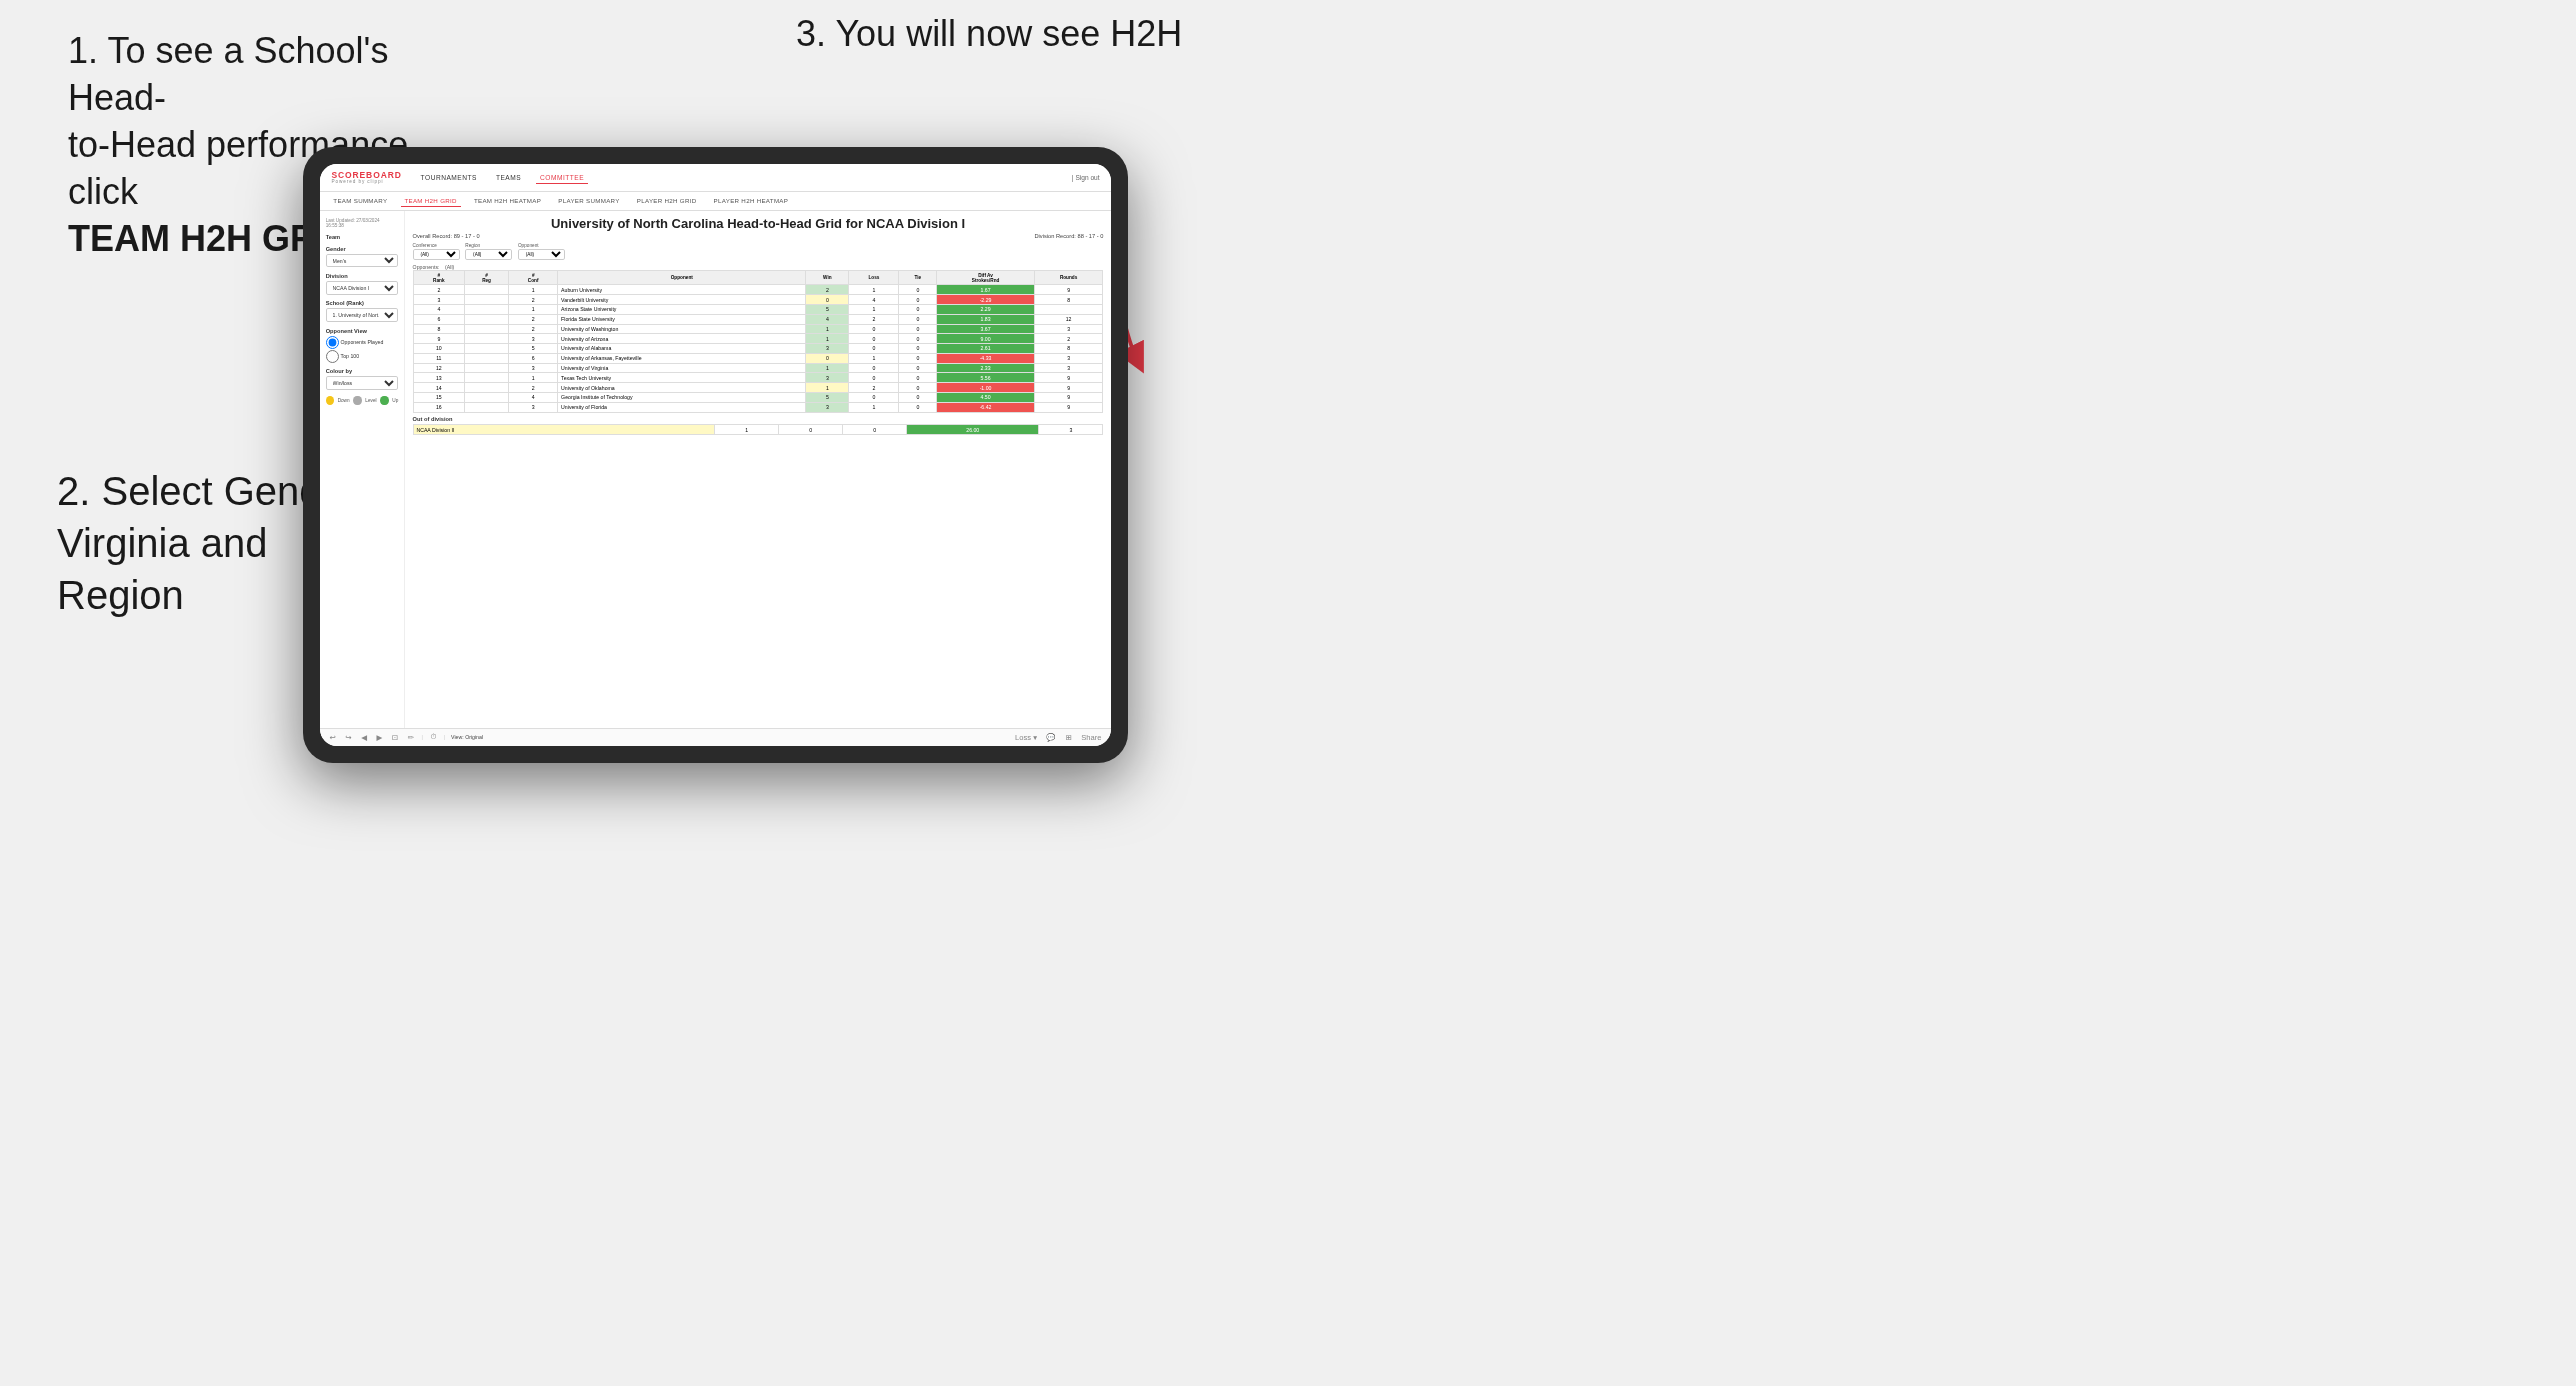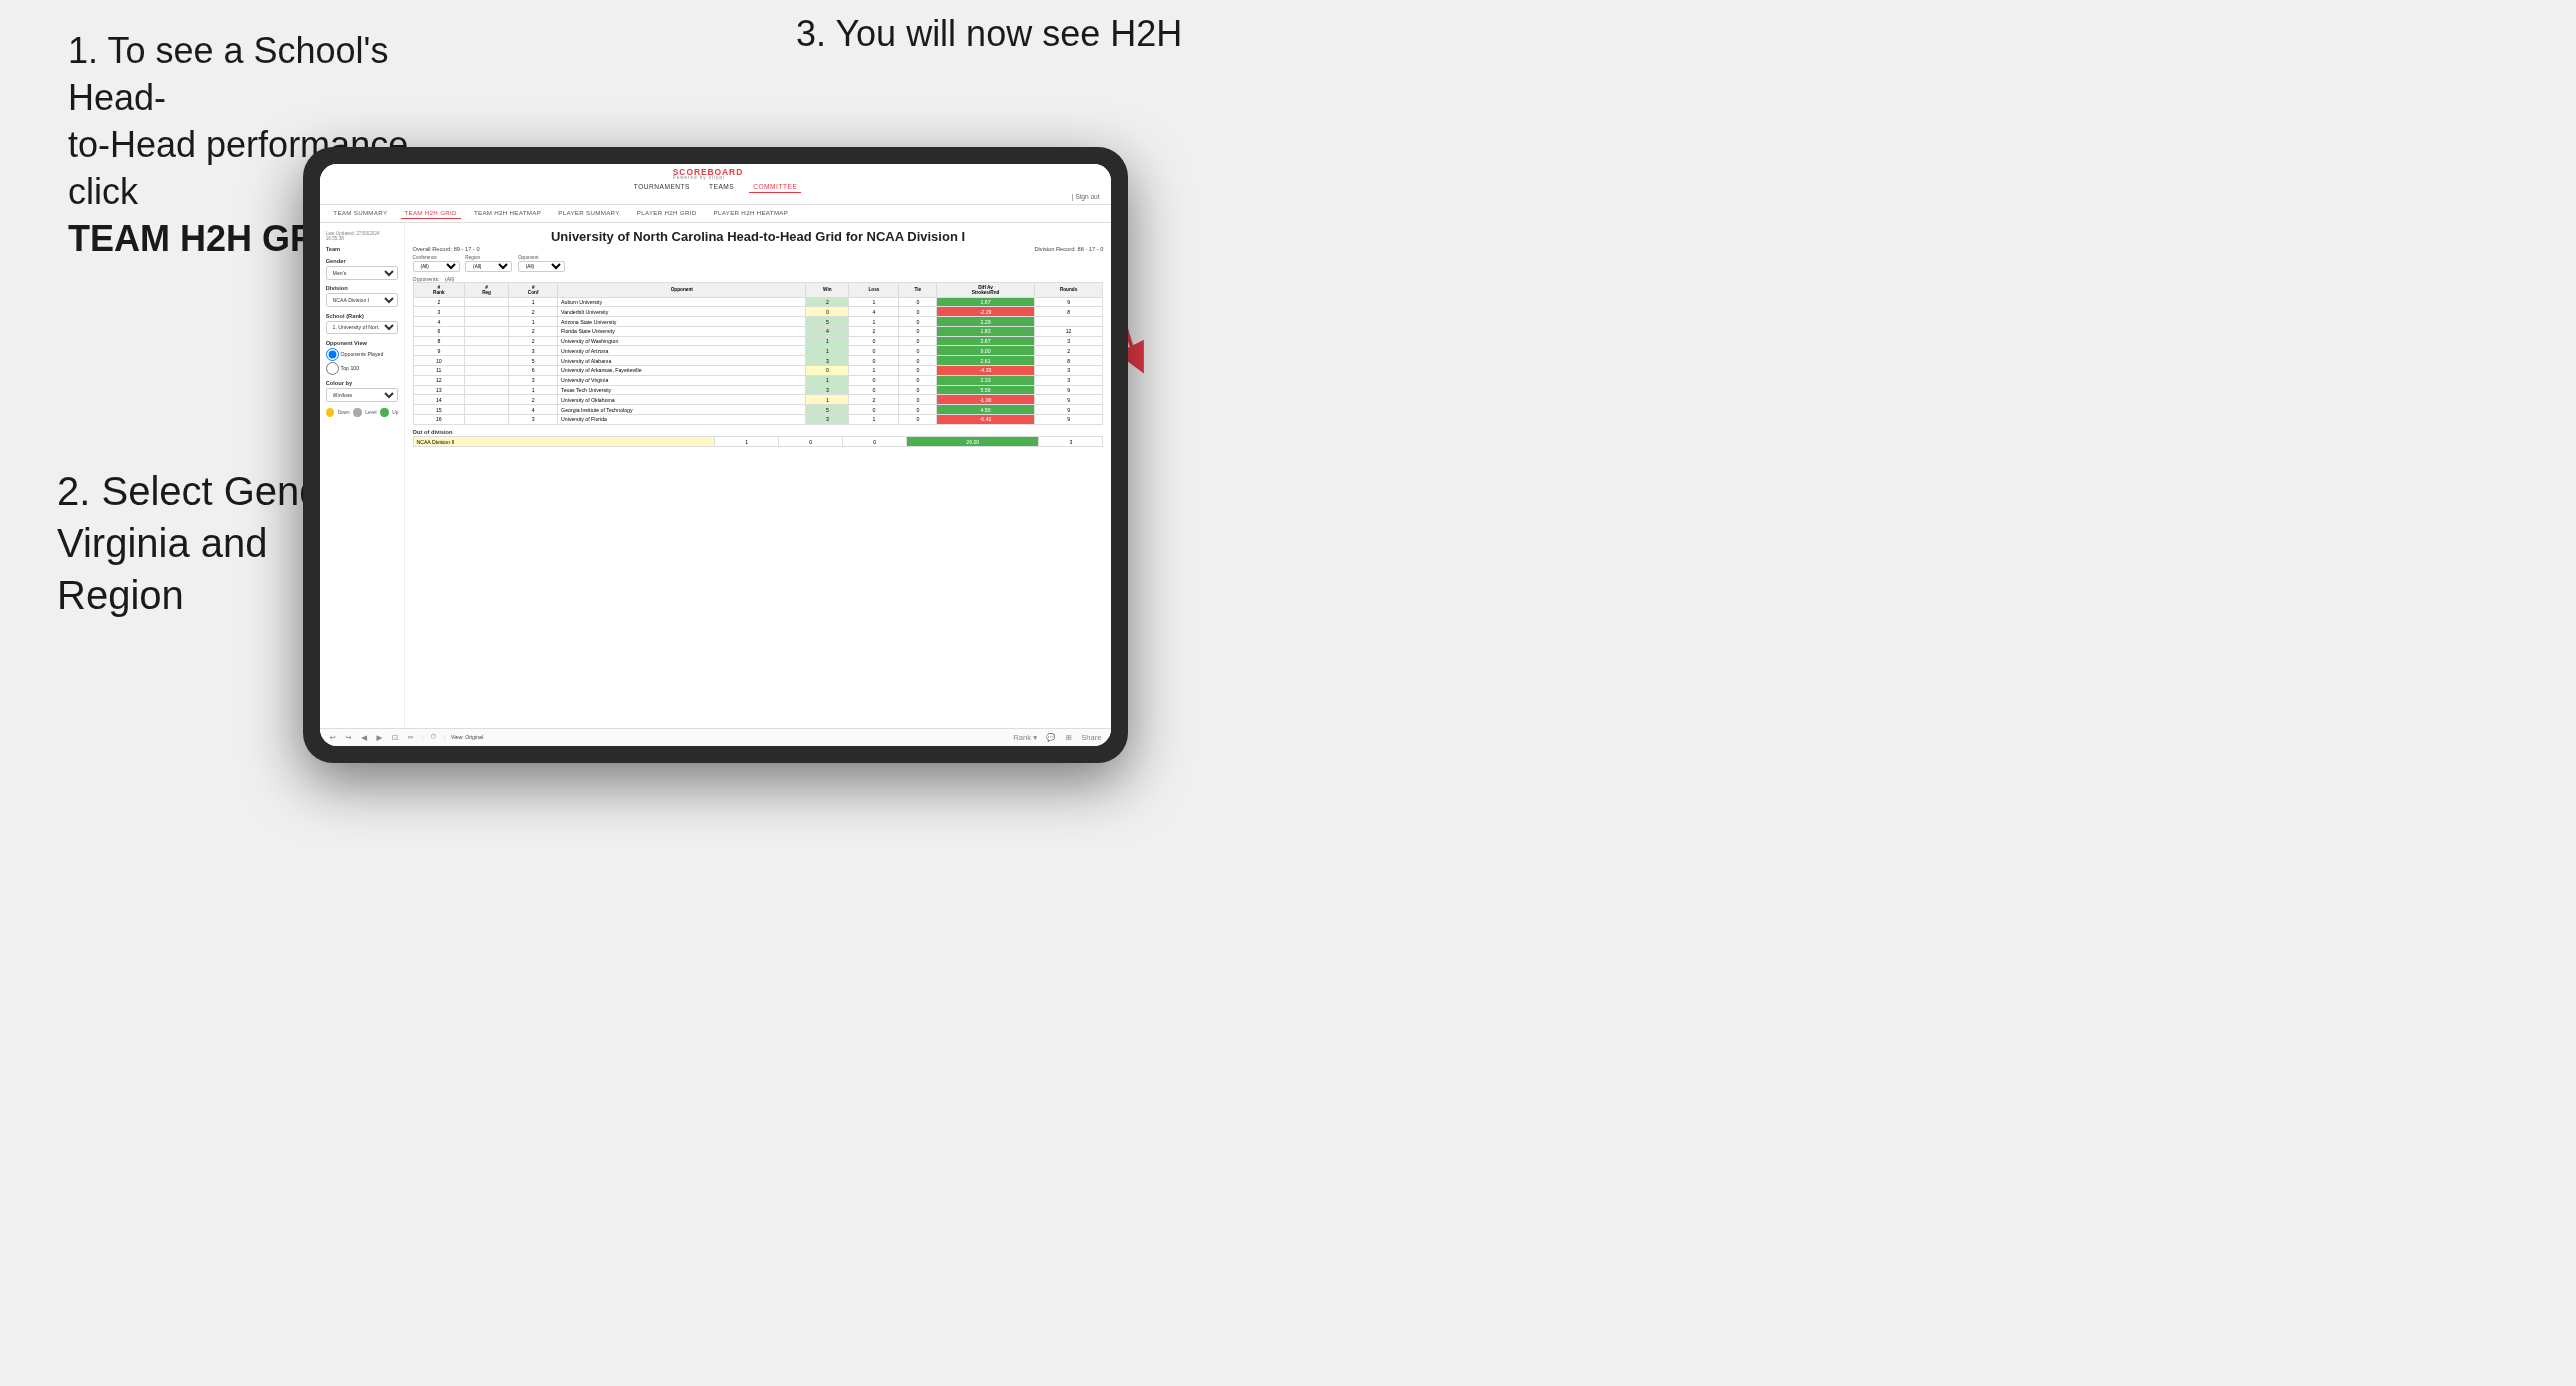--- a/index.html
+++ b/index.html
@@ -55,21 +55,20 @@
     }
 
     
     .nav-bar {
       display: flex;
       align-items: center;
       padding: 3.8px 11.4px;
       border-bottom: 0.9px solid #ddd;
       background: #fff;
       min-height: 28.4px;
-      flex-direction: column;
     }
     .logo {
       font-size: 8.5px;
       font-weight: 900;
       color: #e63946;
       letter-spacing: 0.9px;
       margin-right: 15px;
       line-height: 1;
     }
     .logo-sub { font-size: 4.7px; color: #888; font-weight: normal; display: block; }
@@ -553,21 +552,21 @@
       <span class="toolbar-btn">↪</span>
       <span class="toolbar-btn">◀</span>
       <span class="toolbar-btn">▶</span>
       <span class="toolbar-btn">⊡</span>
       <span class="toolbar-btn">✏</span>
       <span class="toolbar-sep">|</span>
       <span class="toolbar-btn">⏱</span>
       <span class="toolbar-sep">|</span>
       <span class="toolbar-view">View: Original</span>
       <div class="toolbar-right">
-        <span class="toolbar-btn">Rank ▾</span>
+        <span class="toolbar-btn">Loss ▾</span>
         <span class="toolbar-btn">💬</span>
         <span class="toolbar-btn">⊞</span>
         <span class="toolbar-btn">Share</span>
       </div>
     </div>
 
   </div>
 </div>
 
 

